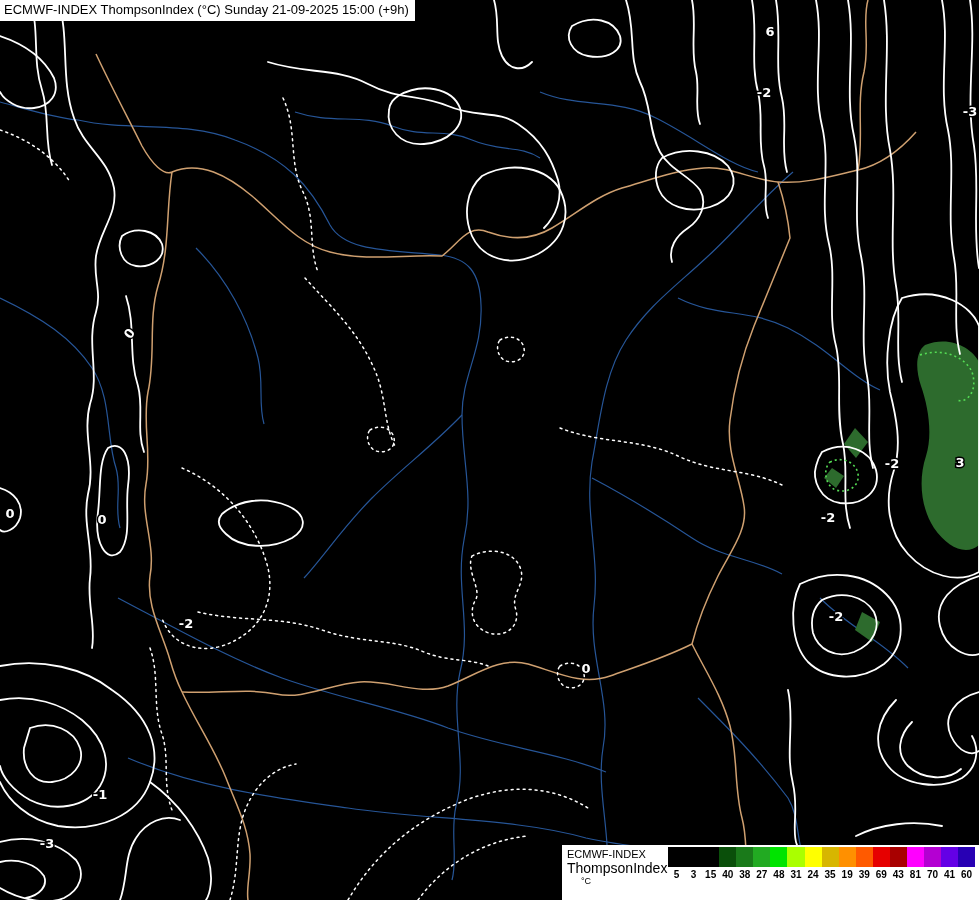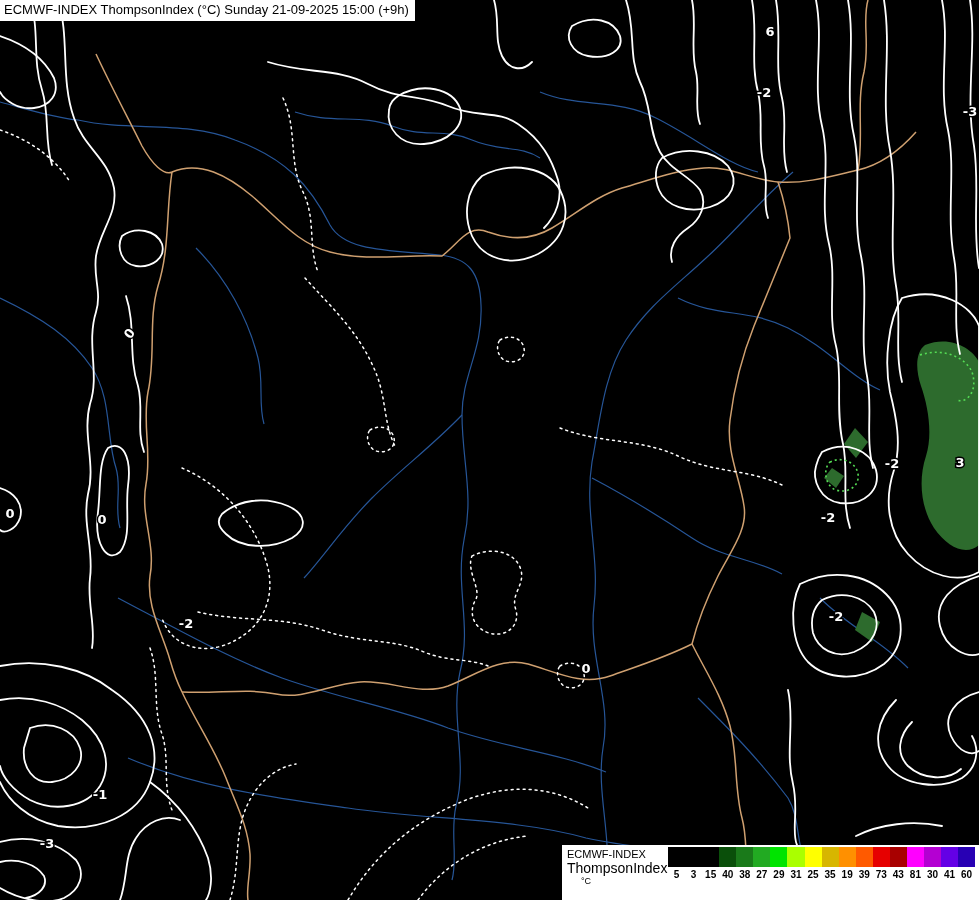--- a/index.html
+++ b/index.html
@@ -207,27 +207,27 @@
         <div class="seg" style="background: rgb(100, 0, 230);"></div>
         <div class="seg" style="background: rgb(40, 0, 180);"></div>
       </div>
     <div class="legend-ticks" id="legend-ticks">
         <div class="tick">5</div>
         <div class="tick">3</div>
         <div class="tick">15</div>
         <div class="tick">40</div>
         <div class="tick">38</div>
         <div class="tick">27</div>
-        <div class="tick">29</div>
+        <div class="tick">48</div>
         <div class="tick">31</div>
-        <div class="tick">25</div>
+        <div class="tick">24</div>
         <div class="tick">35</div>
         <div class="tick">19</div>
         <div class="tick">39</div>
-        <div class="tick">73</div>
+        <div class="tick">69</div>
         <div class="tick">43</div>
         <div class="tick">81</div>
-        <div class="tick">30</div>
+        <div class="tick">70</div>
         <div class="tick">41</div>
         <div class="tick">60</div>
       </div>
   </div>
 </div>
 
 </body></html>

